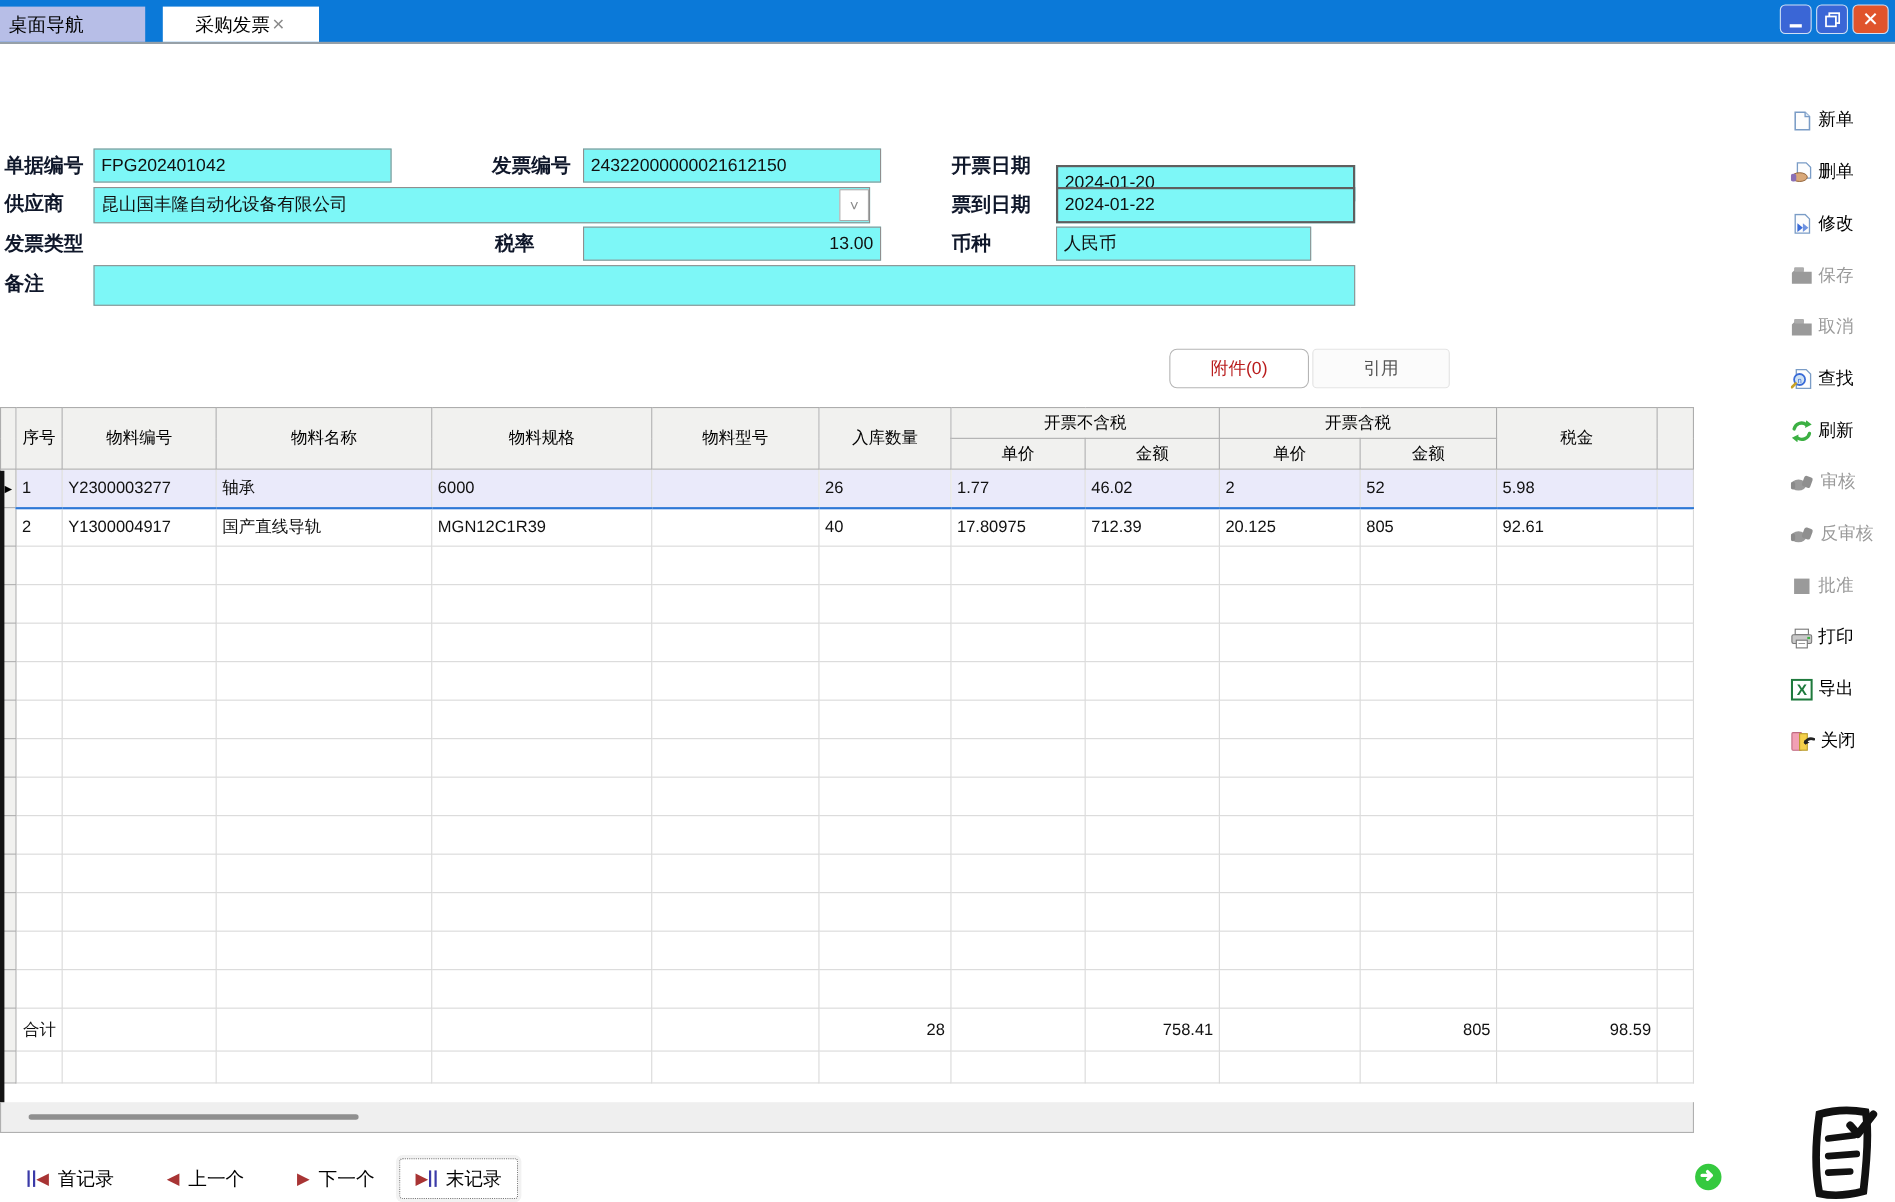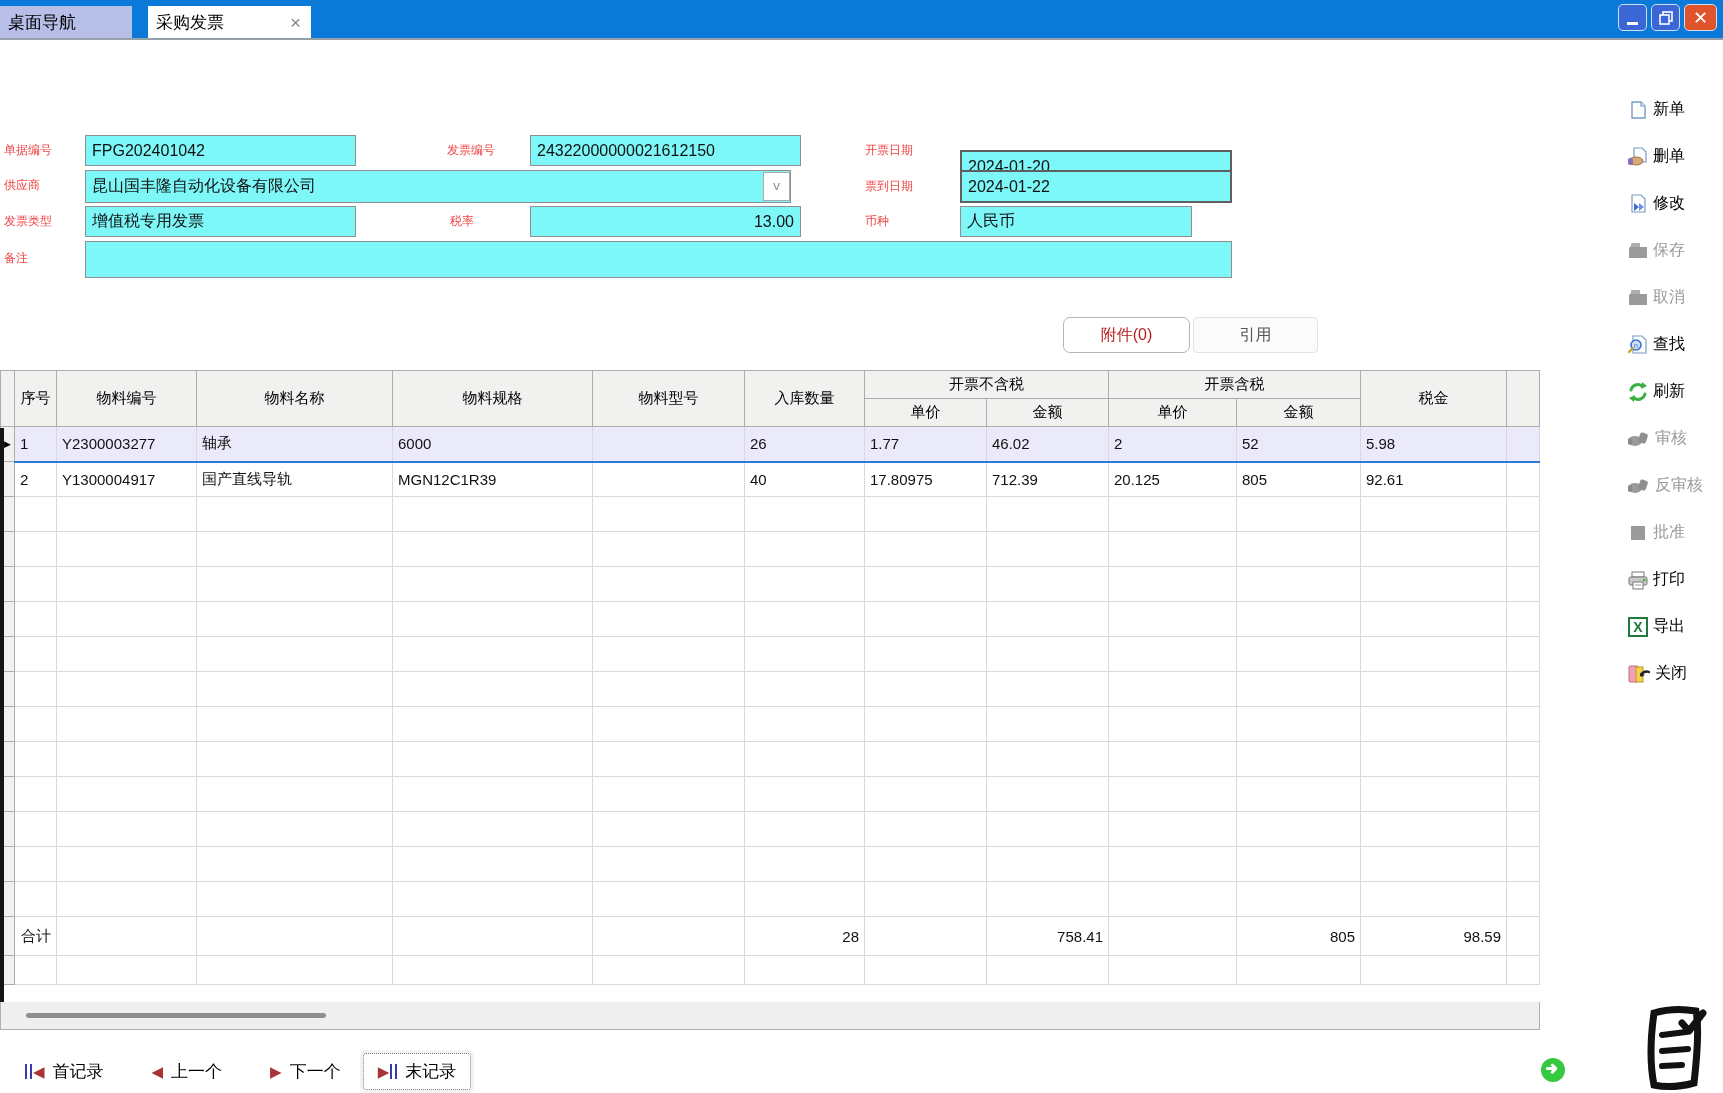--- a/index.html
+++ b/index.html
@@ -6,32 +6,32 @@
   html,body { width:1723px; height:1093px; overflow:hidden; background:#fff;
     font-family:"Liberation Sans","DejaVu Sans",sans-serif; }
   .screen { position:relative; width:1723px; height:1093px; background:#fff; }
 
   
   .titlebar { position:absolute; left:0; top:0; width:1723px; height:40px;
     background:#0b79d8; border-bottom:2px solid #96a0a8; }
   .tab { position:absolute; bottom:0; height:32px; display:flex; align-items:center;
     font-size:17px; color:#000; padding:0 8px; cursor:pointer;margin-top:48px; }
   .tab-inactive { left:0; width:132px; background:#b7bee7; }
-  .tab-active { left:148px; width:163px; background:#fff; justify-content:space-between; }
+  .tab-active { left:148px; width:142px; background:#fff; justify-content:center; }
   .tab-close { color:#8a8a8a; font-size:19px; line-height:19px; padding:0 2px; }
   .winbtns { position:absolute; right:6px; top:4px; display:flex; gap:4px; }
   .winbtn { width:29px; height:27px; border-radius:5px; border:1px solid #cfe0f5;
     display:flex; align-items:center; justify-content:center; cursor:pointer; }
   .winbtn.min,.winbtn.restore { background:#3a66d6; }
   .winbtn.close { background:#e0542c; width:33px; }
   .min-glyph { display:block; width:11px; height:3px; background:#fff; margin-top:12px; }
   .close-glyph { color:#fff; font-size:18px; font-weight:bold; line-height:18px; }
 
   
-  .flabel { position:absolute; font-size:12px; color:#ef4444; height:31px; line-height:31px; }
+  .flabel { position:absolute; font-size:18px; color:#0f172a; height:31px; line-height:31px;font-weight:bold; }
   .ffield { position:absolute; background:#7df7f7; border:1px solid #8f8f8f;
     font-size:16px; color:#111; padding:0 6px; height:31px;
     font-family:"Liberation Sans","DejaVu Sans",sans-serif; }
   .ffield.dark { border:2px solid #5f5f5f; }
   .ffield.right { text-align:right; }
   .combo-btn { position:absolute; width:27px; height:29px; background:#fff;
     border:1px solid #ababab; display:flex; align-items:center; justify-content:center;
     color:#8a8a8a; font-size:14px; cursor:pointer; }
 
   .softbtn { position:absolute; height:36px; font-size:16px; cursor:pointer;
@@ -128,21 +128,20 @@
   <span class="flabel" style="left:4px;top:170px;">供应商</span>
   <input class="ffield" style="left: 85px; top: 170px; width: 706px; height: 33px;" value="昆山国丰隆自动化设备有限公司">
   <div class="combo-btn" style="left:763px;top:172px;">
     <span>˅</span>
   </div>
 
   <span class="flabel" style="left:865px;top:171px;">票到日期</span>
   <input class="ffield dark" style="left: 960px; top: 170px; width: 272px; height: 33px;" value="2024-01-22">
 
   <span class="flabel" style="left:4px;top:206px;">发票类型</span>
-  <input class="ffield" style="left: 85px; top: 206px; width: 271px;" value="增值税专用发票">
 
   <span class="flabel" style="left:450px;top:206px;">税率</span>
   <input class="ffield right" style="left: 530px; top: 206px; width: 271px;" value="13.00">
 
   <span class="flabel" style="left:865px;top:206px;">币种</span>
   <input class="ffield" style="left: 960px; top: 206px; width: 232px;" value="人民币">
 
   <span class="flabel" style="left:4px;top:243px;">备注</span>
   <input class="ffield" style="left: 85px; top: 241px; width: 1147px; height: 37px;" value="">
 

